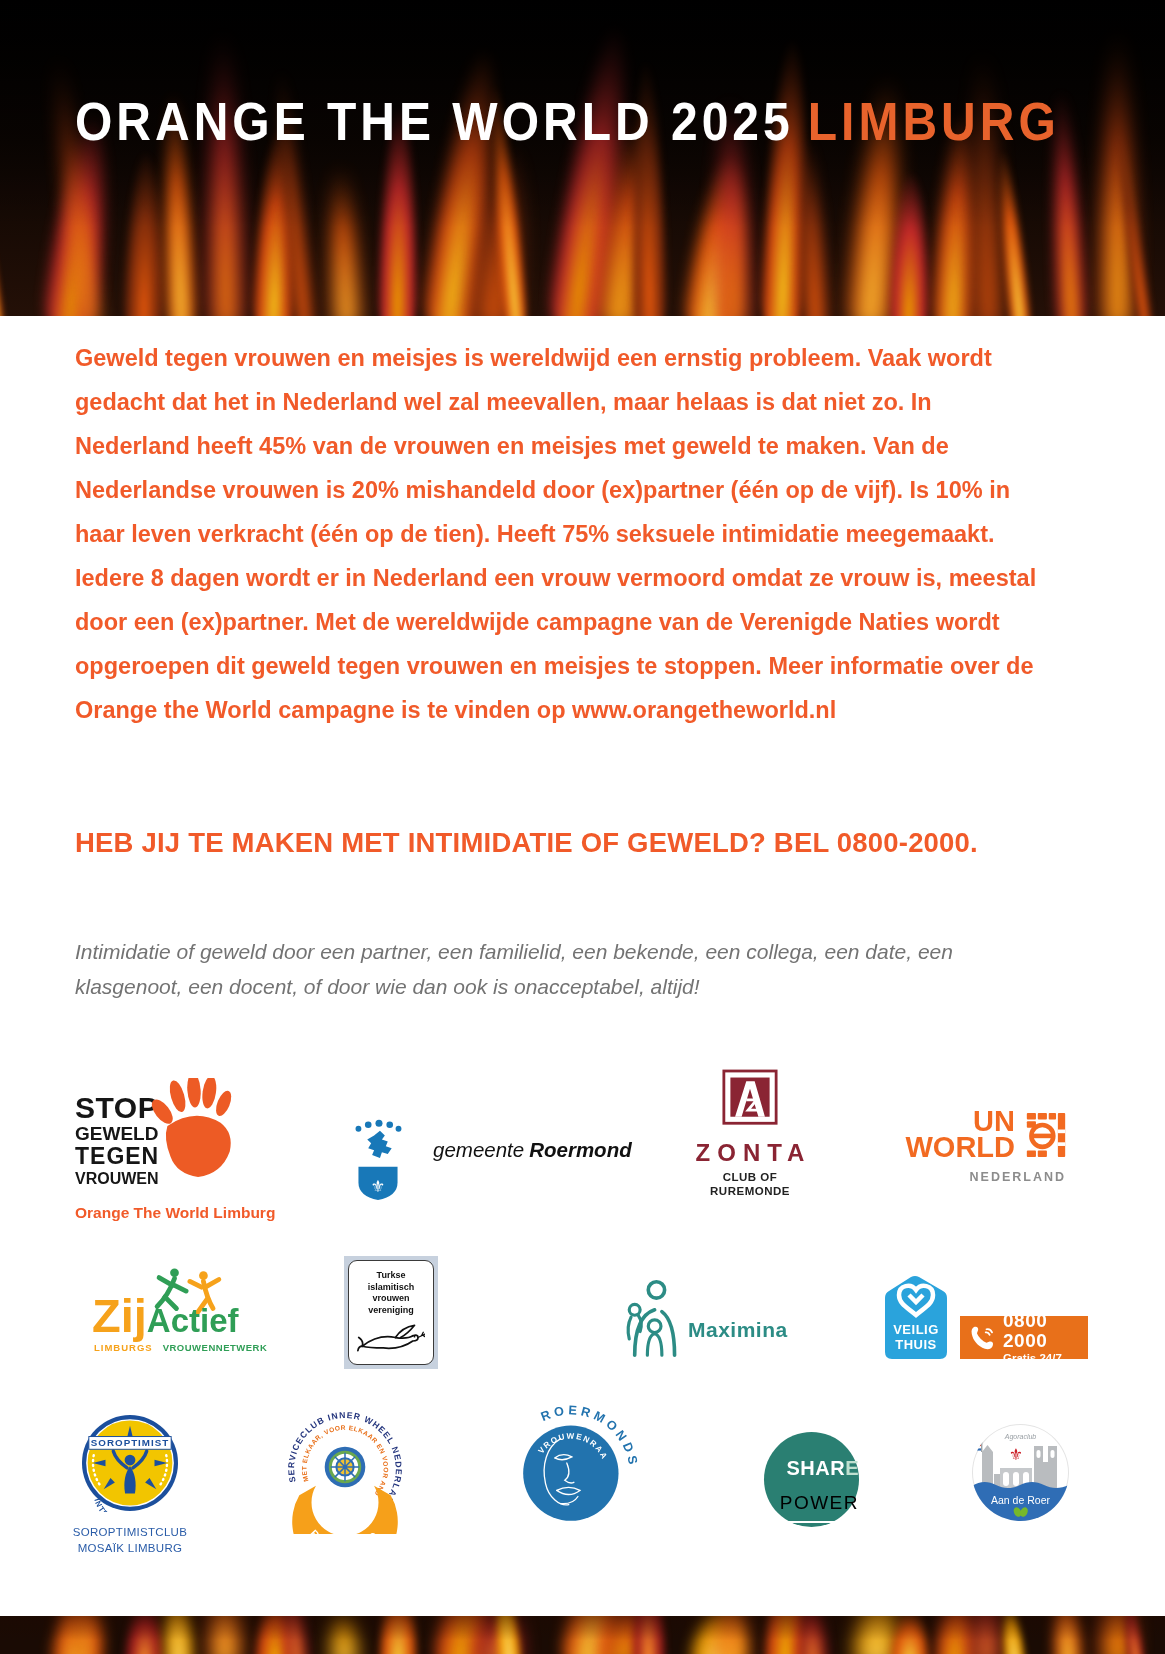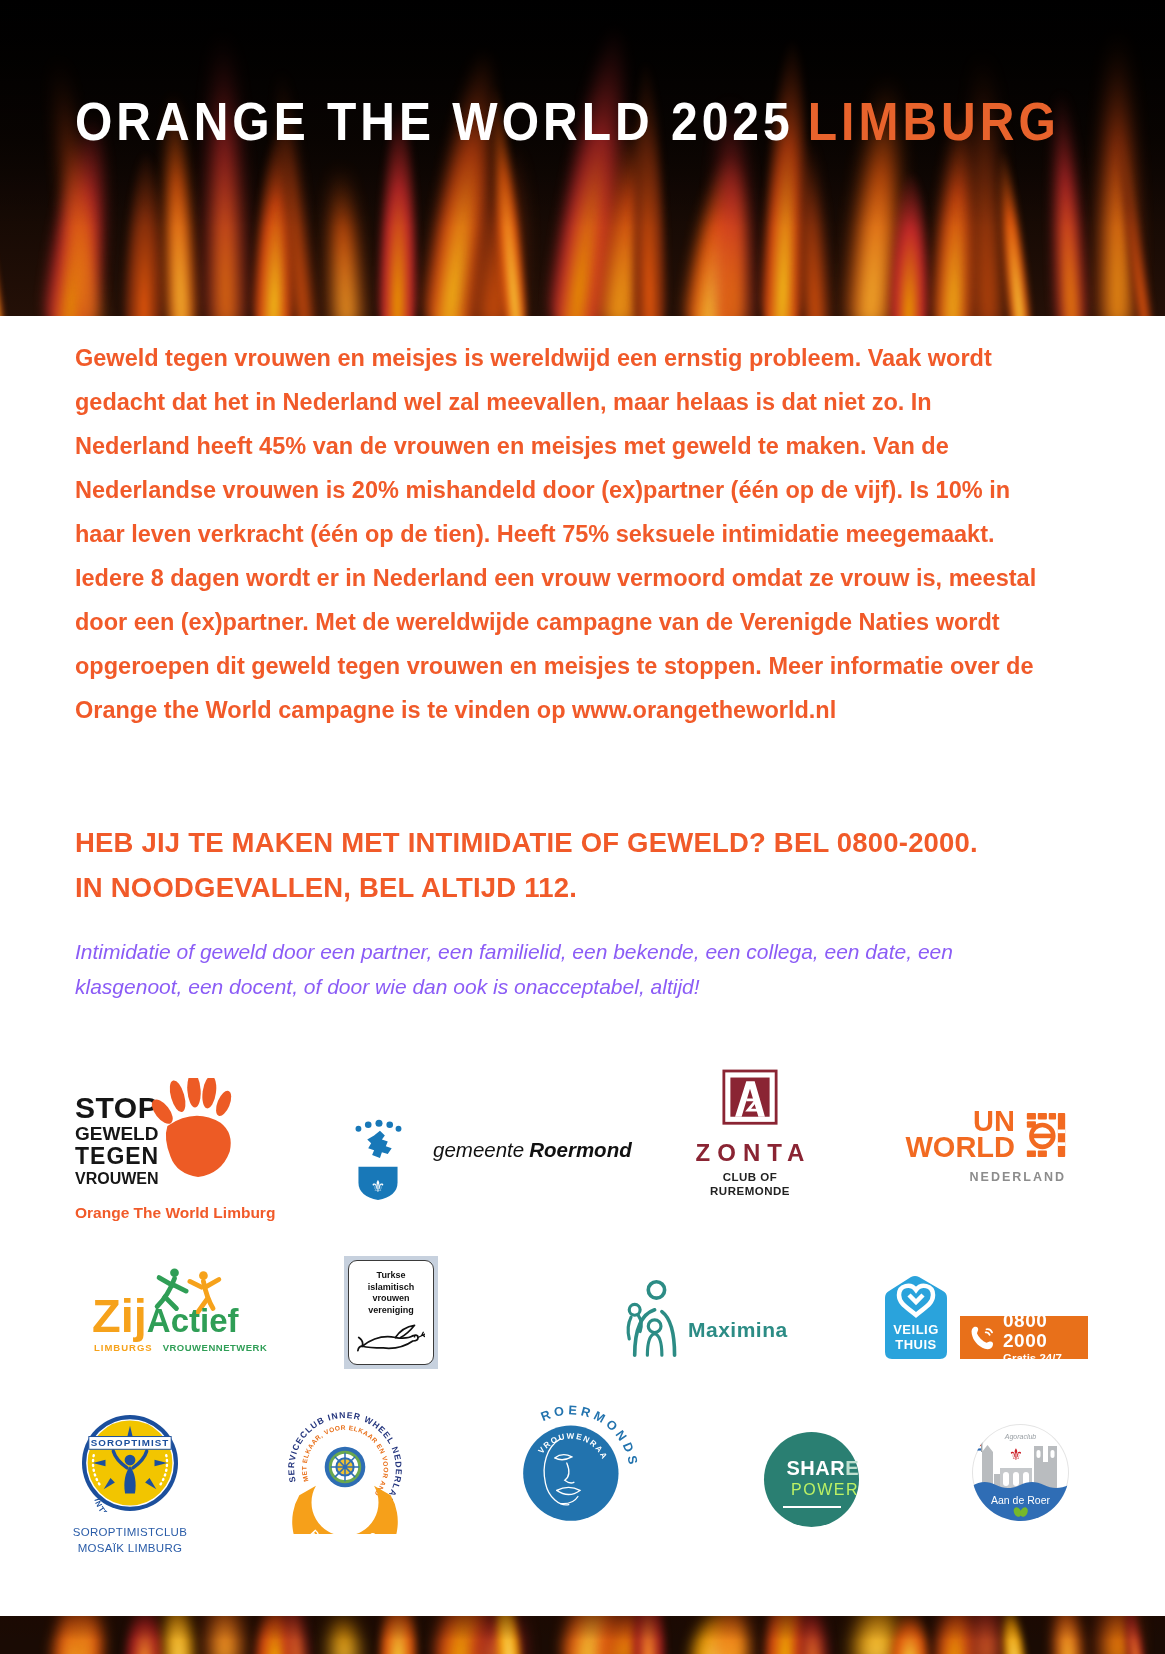--- a/index.html
+++ b/index.html
@@ -21,21 +21,21 @@
     transform:scaleY(1.1);transform-origin:left top;}
   .banner-title .t-white{margin-right:14px;}
   .banner-title .t-orange{color:#e8632c;}
 
   
   .intro{position:absolute;left:75px;top:336px;width:968px;margin:0;
     color:#f15a29;font-weight:bold;font-size:23.5px;line-height:44px;}
   .helpline{position:absolute;left:75px;top:820px;width:920px;
     color:#f15a29;font-weight:800;font-size:27.5px;line-height:45px;letter-spacing:.2px;}
   .note{position:absolute;left:75px;top:934px;width:940px;margin:0;
-    color:#8b5cf6;font-style:italic;font-size:21px;line-height:35px;}
+    color:#737373;font-style:italic;font-size:21px;line-height:35px;}
 
   
   .logo{position:absolute;}
   svg text{font-family:"Liberation Sans",sans-serif;}
 
   
   .stop-logo{left:75px;top:1060px;width:235px;height:170px;}
   .stop-text{position:absolute;left:0;top:33px;color:#161616;font-weight:800;width:70px;}
   .stop-l1{font-size:30px;line-height:30px;letter-spacing:.5px;}
   .stop-l2{font-size:19px;line-height:21px;}
@@ -101,21 +101,21 @@
 
   
   .innerwheel-logo{left:278px;top:1408px;}
   .vrouwenraad-logo{left:516px;top:1390px;}
 
   
   .sharepower-logo{left:764px;top:1432px;width:95px;height:95px;border-radius:50%;
     background:#2a7f72;text-align:right;box-sizing:border-box;padding-top:25px;}
   .sp-l1{color:#fff;font-size:20px;font-weight:800;letter-spacing:.5px;}
   .sp-l1 .sp-accent{color:#bfe0d0;}
-  .sp-l2{color:#bef264;font-size:16px;letter-spacing:1.5px;margin-top:1px;}
+  .sp-l2{color:#000000;font-size:19px;letter-spacing:1.5px;margin-top:12px;}
   .sp-rule{width:58px;border:0;border-top:2px solid #fff;margin:7px auto 0;}
 
   
   .aanderoer-logo{left:972px;top:1424px;width:97px;height:97px;border-radius:50%;
     overflow:hidden;background:#fff;box-shadow:0 0 0 1px #e4e4e4 inset;}
 </style>
 </head>
 <body>
 
 <div class="page">
@@ -151,21 +151,20 @@
         <i class="flame" style="left: 94.2%; width: 41px; height: 297px; background: radial-gradient(at 50% 88%, rgb(252, 196, 25) 0%, rgb(217, 72, 15) 42%, rgba(60, 15, 5, 0) 72%); transform: rotate(-0.1deg); filter: blur(9px);"></i>
         <i class="flame" style="left: 96.4%; width: 18px; height: 201px; background: radial-gradient(at 50% 88%, rgb(232, 89, 12) 0%, rgb(134, 46, 11) 42%, rgba(60, 15, 5, 0) 72%); transform: rotate(-8deg); filter: blur(3px);"></i>
       </div>
     <h1 class="banner-title"><span class="t-white">ORANGE THE WORLD 2025</span><span class="t-orange">LIMBURG</span></h1>
   </header>
 
   <p class="intro">Geweld tegen vrouwen en meisjes is wereldwijd een ernstig probleem. Vaak wordt gedacht dat het in Nederland wel zal meevallen, maar helaas is dat niet zo. In Nederland heeft 45% van de vrouwen en meisjes met geweld te maken. Van de Nederlandse vrouwen is 20% mishandeld door (ex)partner (één op de vijf). Is 10% in haar leven verkracht (één op de tien). Heeft 75% seksuele intimidatie meegemaakt. Iedere 8 dagen wordt er in Nederland een vrouw vermoord omdat ze vrouw is, meestal door een (ex)partner. Met de wereldwijde campagne van de Verenigde Naties wordt opgeroepen dit geweld tegen vrouwen en meisjes te stoppen. Meer informatie over de Orange the World campagne is te vinden op www.orangetheworld.nl</p>
 
   <div class="helpline">
     <div>HEB JIJ TE MAKEN MET INTIMIDATIE OF GEWELD? BEL 0800-2000.</div>
-    <div>IN NOODGEVALLEN, BEL ALTIJD 112.</div>
   </div>
 
   <p class="note">Intimidatie of geweld door een partner, een familielid, een bekende, een collega, een date, een klasgenoot, een docent, of door wie dan ook is onacceptabel, altijd!</p>
 
   <div class="logo stop-logo">
     <div class="stop-text">
       <div class="stop-l1">STOP</div>
       <div class="stop-l2">GEWELD</div>
       <div class="stop-l3">TEGEN</div>
       <div class="stop-l4">VROUWEN</div>

